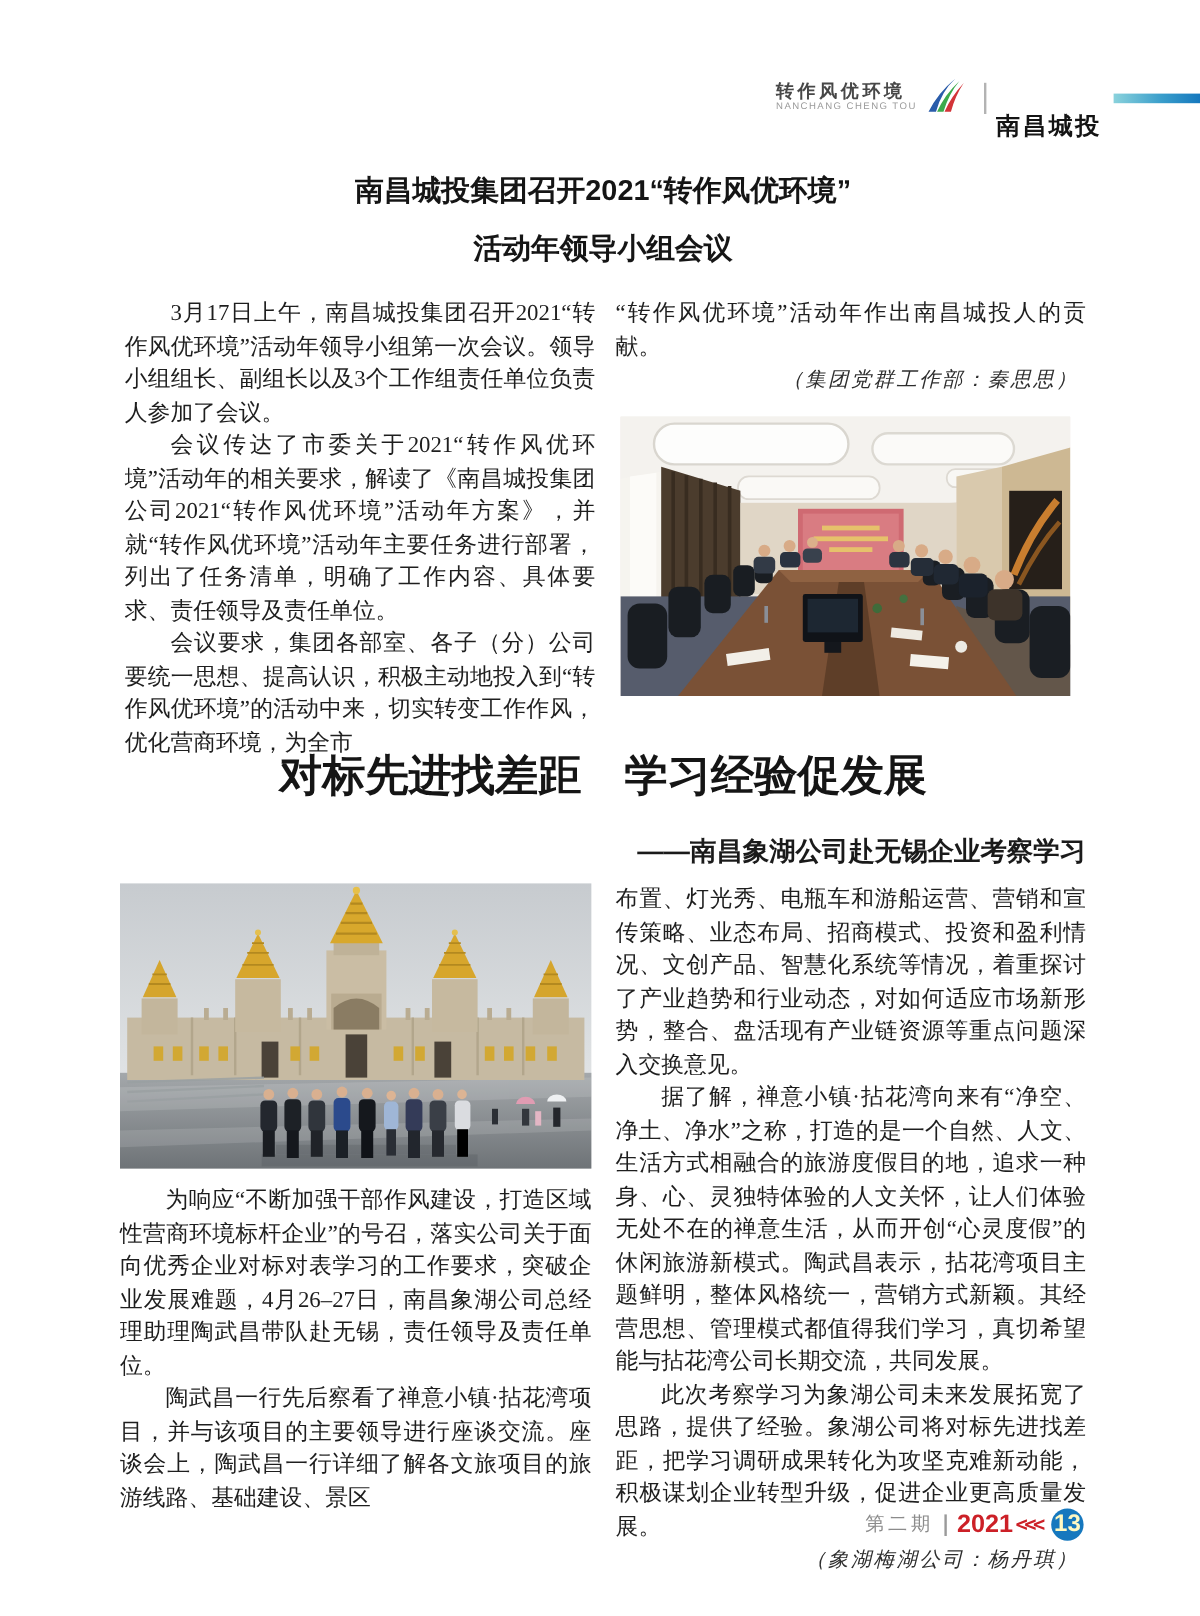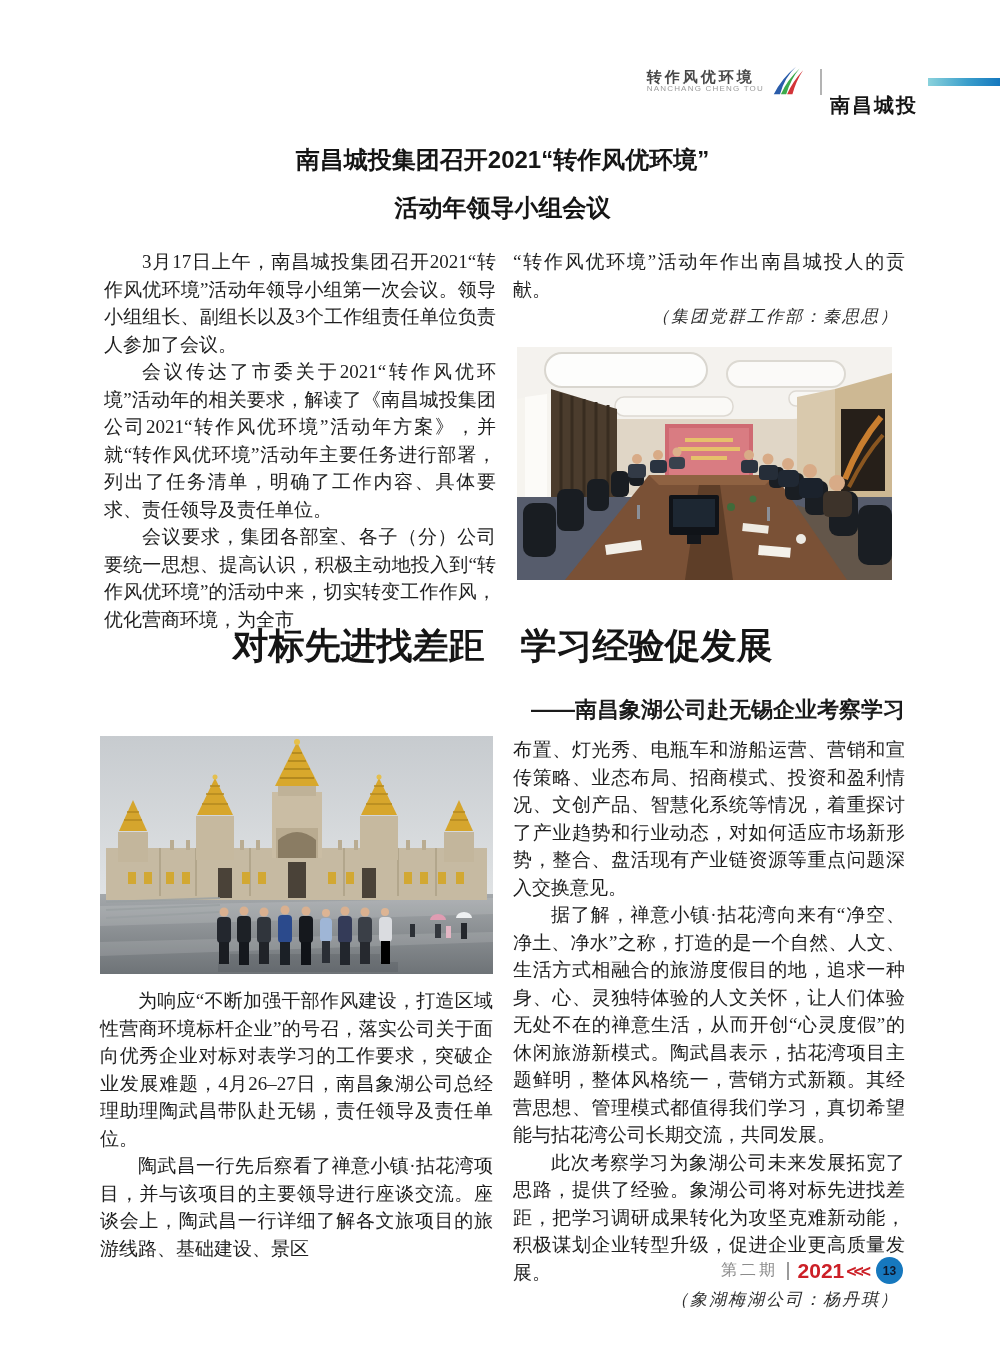--- a/index.html
+++ b/index.html
@@ -41,22 +41,22 @@
   .a2-right{top:736px;left:513px;}
   .photo2{display:block;width:393px;height:238px;margin:0 0 13px 0;}
 
   
   .footer{position:absolute;top:1257px;right:97px;display:flex;align-items:center;}
   .f-issue{font-size:16px;letter-spacing:3px;color:#8b8b8b;}
   .f-div{width:1.5px;height:18px;background:#9a9a9a;margin:0 9px;}
   .f-year{font-family:"Liberation Sans",sans-serif;font-weight:900;font-size:21px;color:#cc2027;}
   .f-arrows{font-family:"DejaVu Sans Mono",monospace;font-weight:bold;font-size:17px;
             letter-spacing:-3px;color:#cc2027;margin:0 8px 0 2px;}
-  .f-page{width:27px;height:27px;border-radius:50%;background:#1678be;color:#0f172a;
-          font-family:"Liberation Sans",sans-serif;font-weight:bold;font-size:12px;
+  .f-page{width:27px;height:27px;border-radius:50%;background:#1678be;color:#fef9c3;
+          font-family:"Liberation Sans",sans-serif;font-weight:bold;font-size:20px;
           display:flex;align-items:center;justify-content:center;}
 </style>
 </head>
 <body>
 
 <div class="page">
 
   <div class="header">
     <div class="logo-text">
       <div class="logo-cn">转作风优环境</div>

